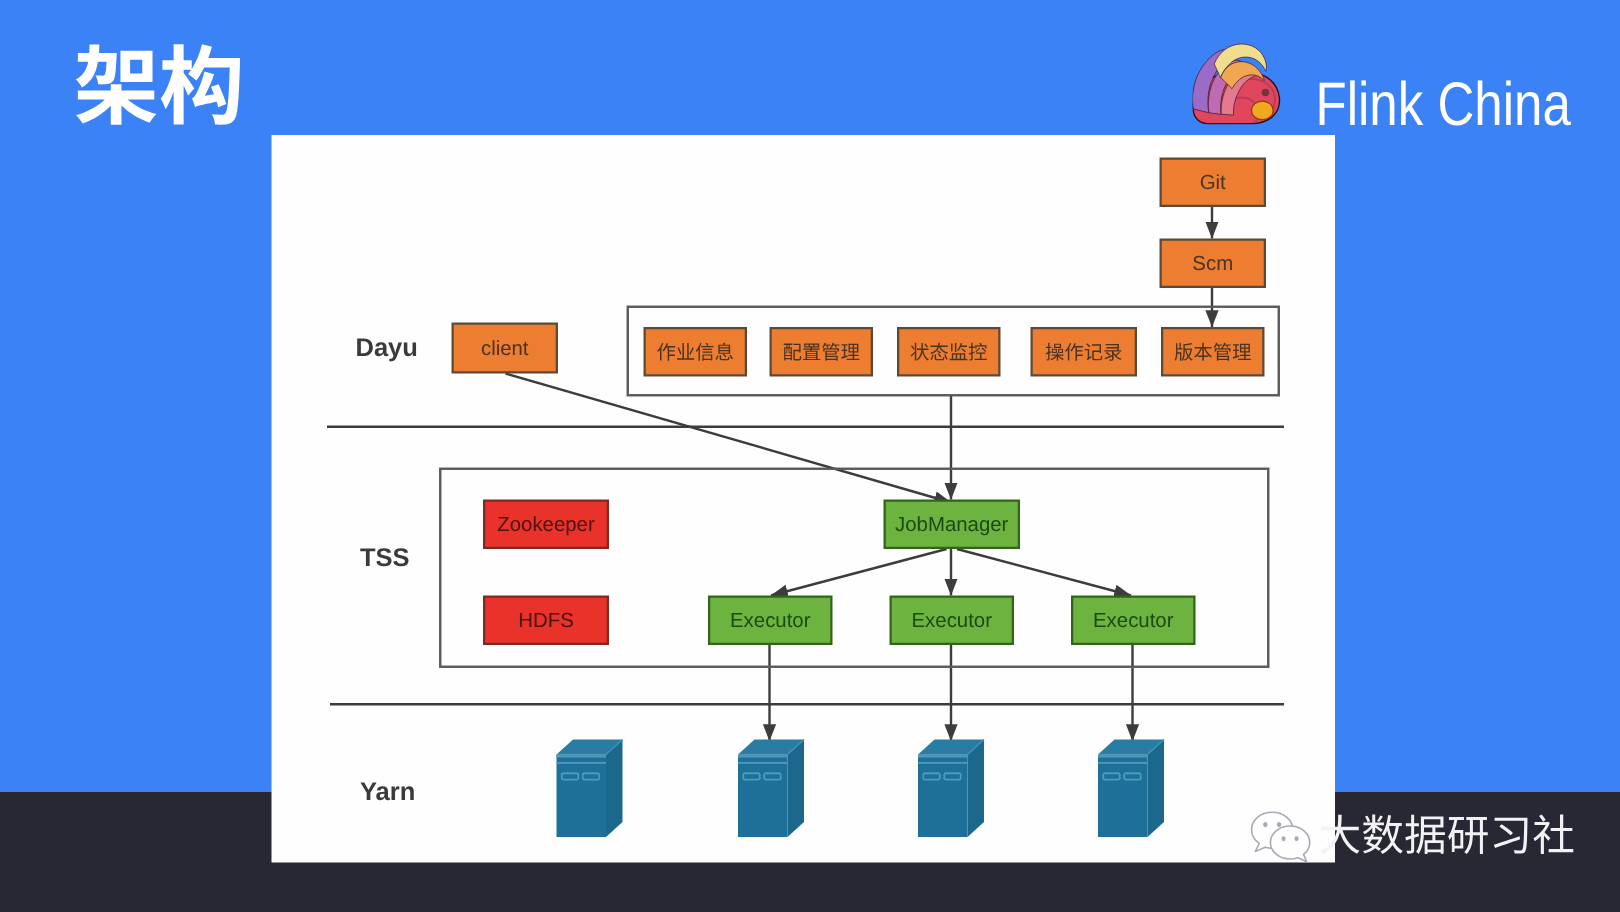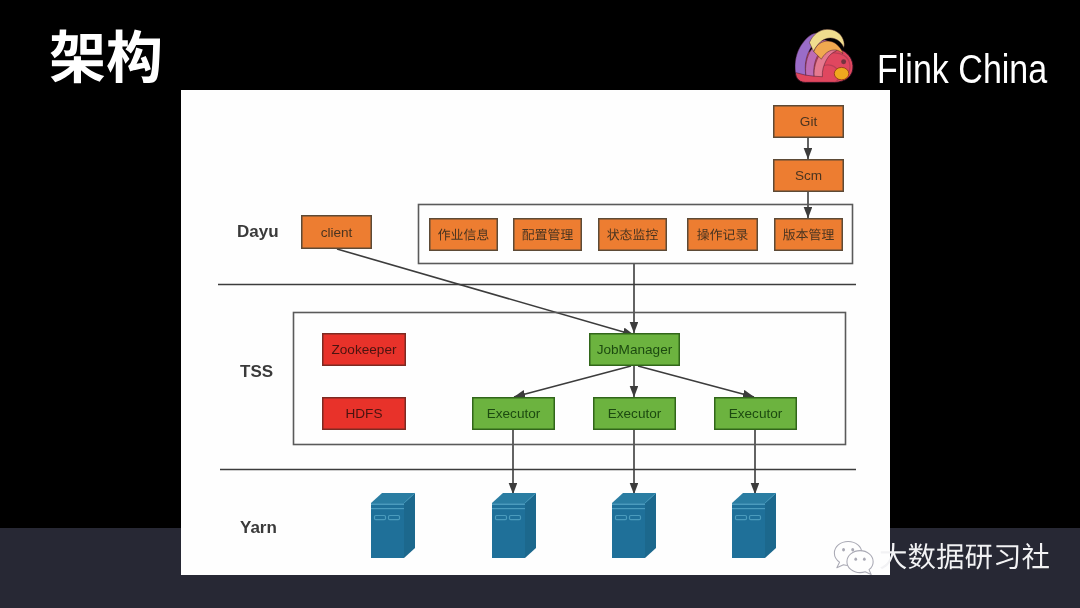--- a/index.html
+++ b/index.html
@@ -1,19 +1,19 @@
 <!DOCTYPE html>
 <html><head>
 <meta charset="utf-8">
 <title>Slide</title>
 <style>
   html,body{margin:0;padding:0;}
   body{width:1080px;height:608px;background:#272834;overflow:hidden;
        font-family:"Liberation Sans",sans-serif;}
-  #slide{position:relative;width:1080px;height:528px;background:#000000;}
+  #slide{position:relative;width:1080px;height:528px;background:#3b82f6;}
   .abs{position:absolute;}
   #title{left:49px;top:28px;line-height:0;}
   #brand{left:795px;top:25px;display:flex;align-items:flex-start;}
   #brand-text{font-size:41px;color:#ffffff;margin-left:22px;line-height:1;font-weight:400;
               transform:scaleX(0.83);transform-origin:left top;white-space:nowrap;
               position:relative;top:24px;}
   #panel{left:181px;top:90px;width:709px;height:485px;background:#fefefe;overflow:hidden;}
   #wm{left:833px;top:539px;display:flex;align-items:flex-start;}
   #wm-text{margin-left:2px;line-height:0;position:relative;top:3px;}
   svg{display:block;}

